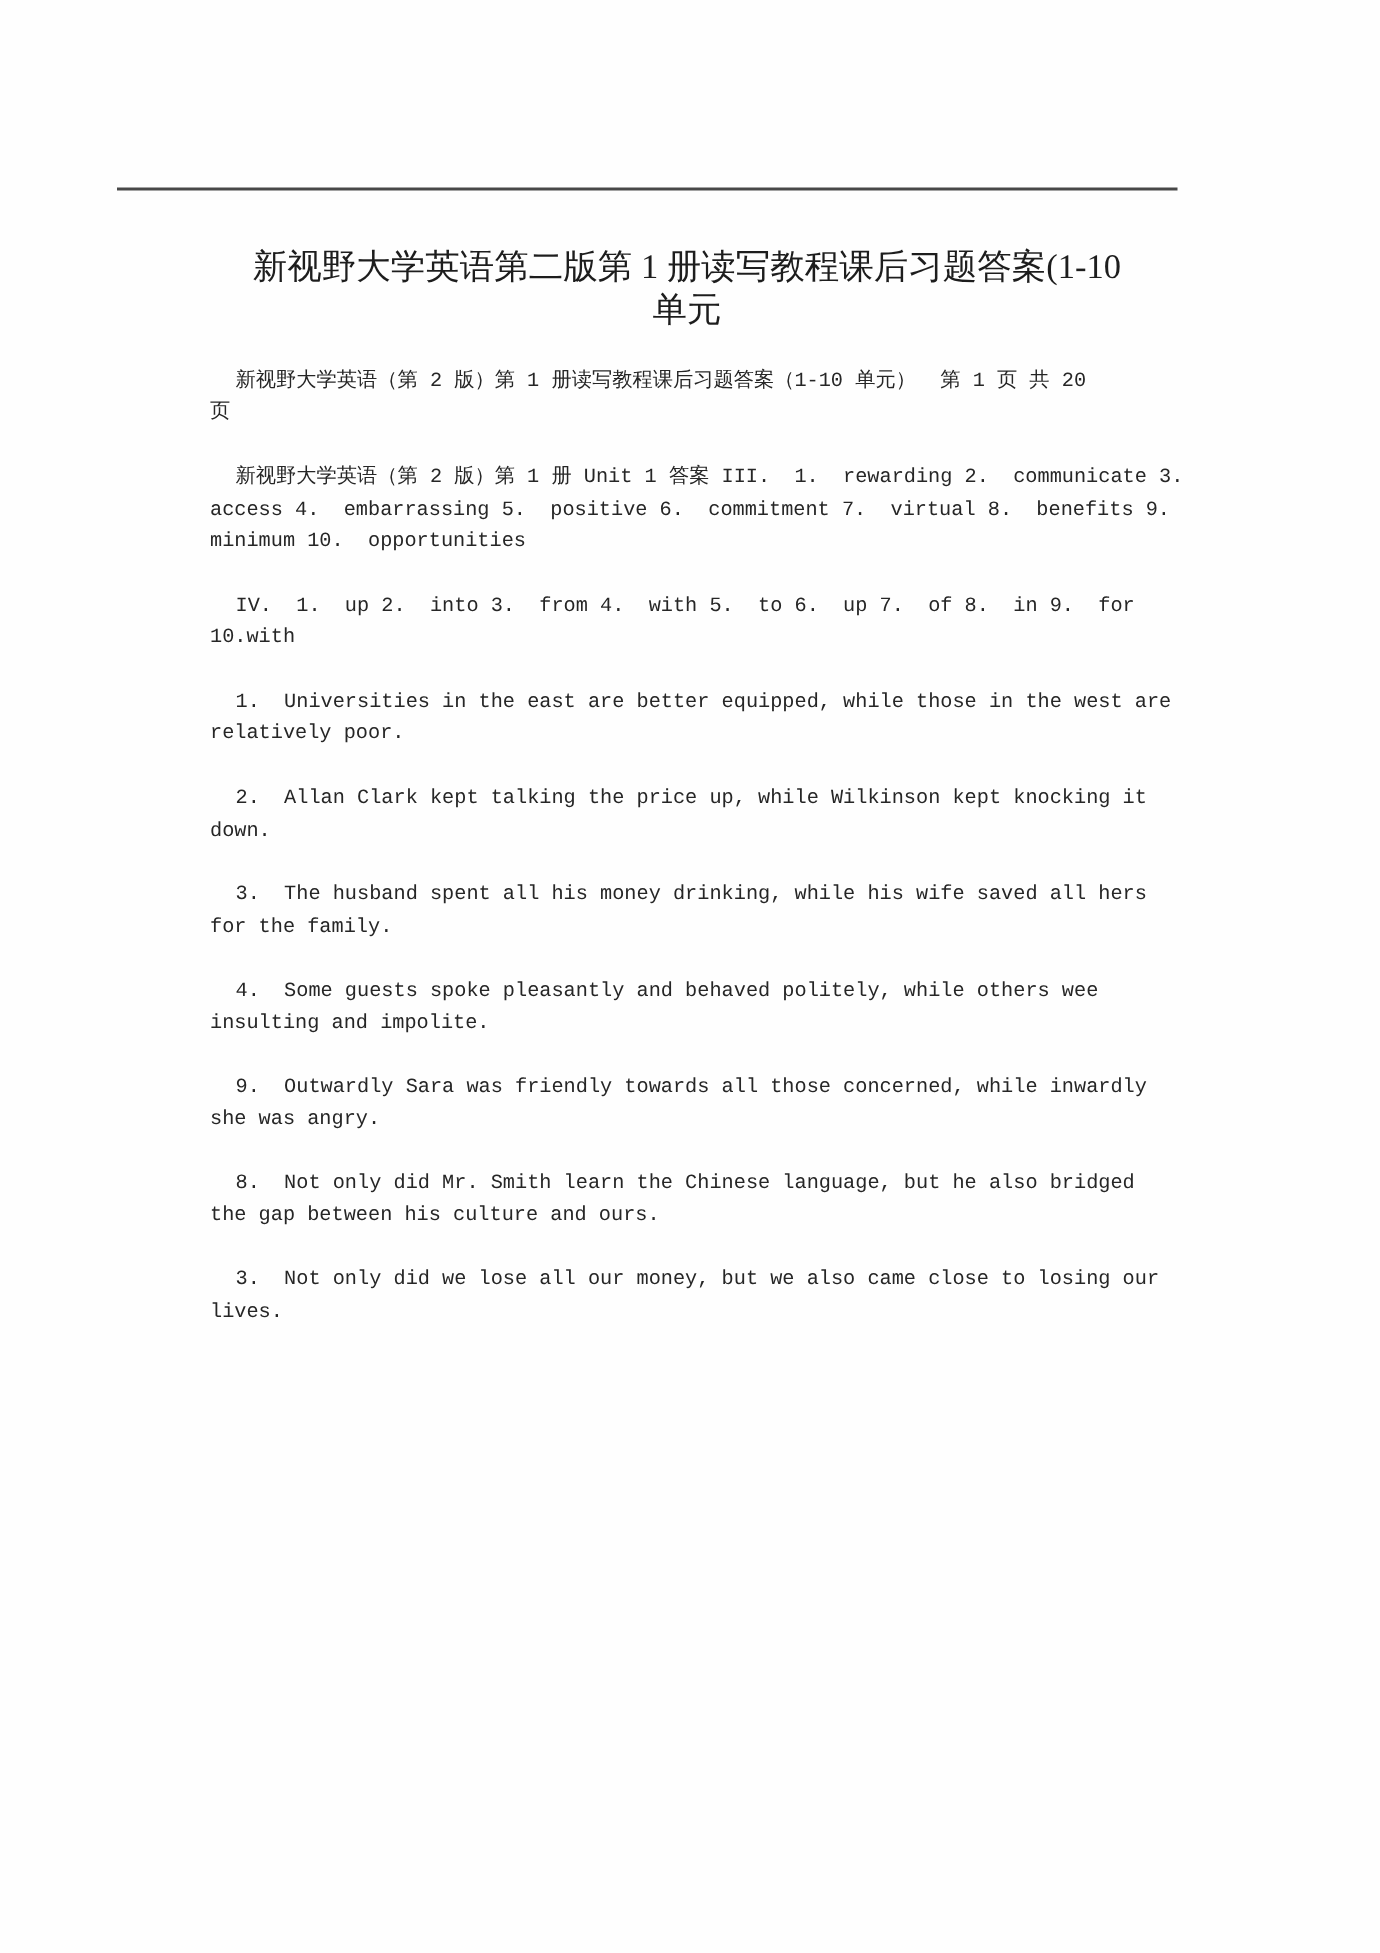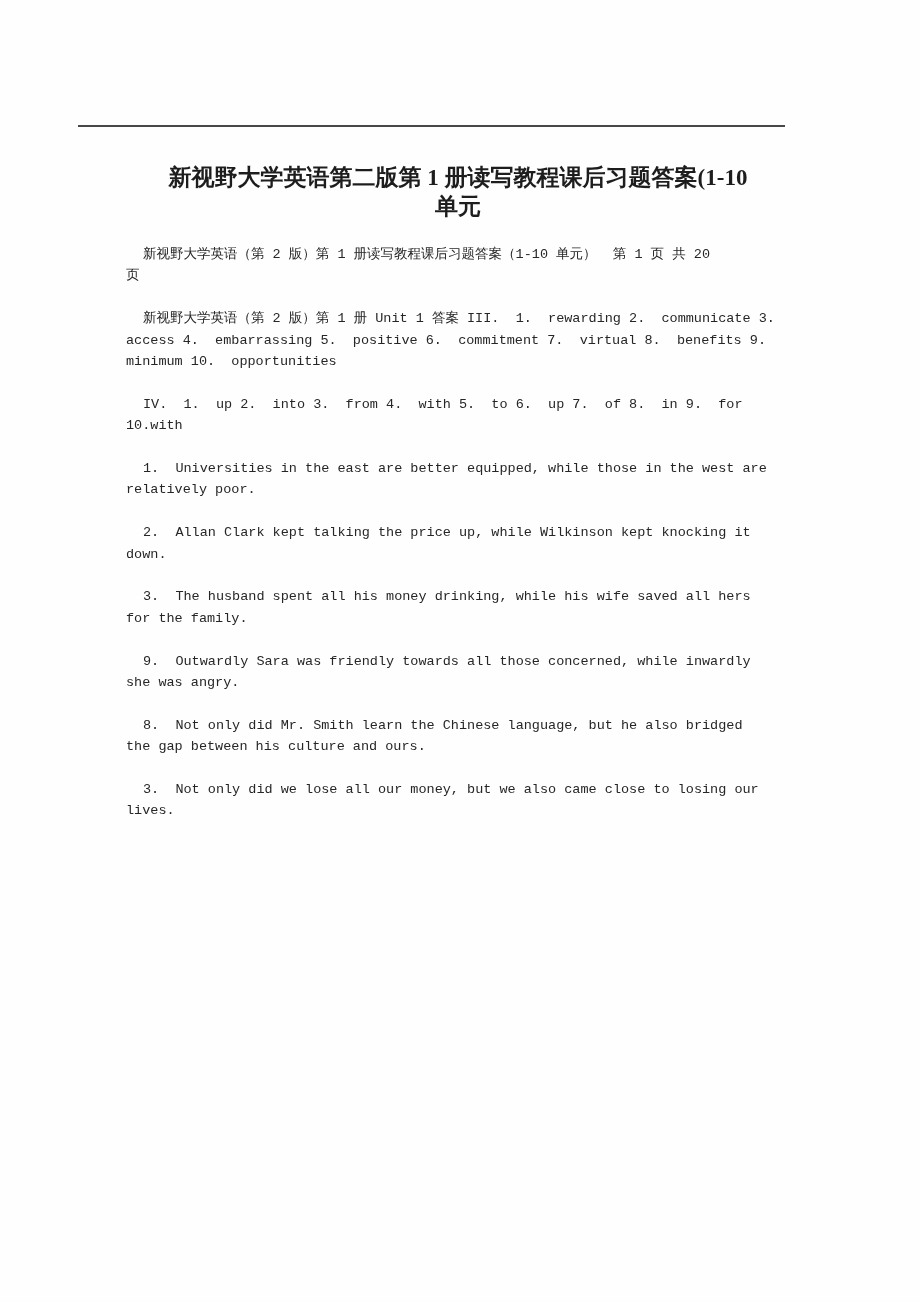--- a/index.html
+++ b/index.html
@@ -21,30 +21,30 @@
     background: #484848;
   }
   .title {
     position: absolute;
     top: 163px;
     left: 126px;
     width: 664px;
     margin: 0;
     text-align: center;
     font-family: "Liberation Serif", "DejaVu Serif", serif;
-    font-weight: bold;
+    font-weight: normal;
     font-size: 23px;
     line-height: 29px;
     color: #1d1d1d;
     white-space: pre-wrap;
   }
   .content {
     position: absolute;
     top: 244px;
-    left: 126px;
+    left: 140px;
     width: 668px;
     font-size: 13.5px;
     line-height: 21.4px;
   }
   .content p {
     margin: 0 0 21.4px 0;
     text-indent: 17px;
     white-space: pre-wrap;
     word-break: break-word;
   }
@@ -61,20 +61,22 @@
     <p>新视野大学英语（第 2 版）第 1 册 Unit 1 答案 III.  1.  rewarding 2.  communicate 3.
 access 4.  embarrassing 5.  positive 6.  commitment 7.  virtual 8.  benefits 9.
 minimum 10.  opportunities</p>
     <p>IV.  1.  up 2.  into 3.  from 4.  with 5.  to 6.  up 7.  of 8.  in 9.  for 10.with</p>
     <p>1.  Universities in the east are better equipped, while those in the west are
 relatively poor.</p>
     <p>2.  Allan Clark kept talking the price up, while Wilkinson kept knocking it
 down.</p>
     <p>3.  The husband spent all his money drinking, while his wife saved all hers
 for the family.</p>
+    <p>4.  Some guests spoke pleasantly and behaved politely, while others wee
+insulting and impolite.</p>
     <p>9.  Outwardly Sara was friendly towards all those concerned, while inwardly
 she was angry.</p>
     <p>8.  Not only did Mr. Smith learn the Chinese language, but he also bridged
 the gap between his culture and ours.</p>
     <p>3.  Not only did we lose all our money, but we also came close to losing our
 lives.</p>
   </div>
 </div>
 
 </body></html>

